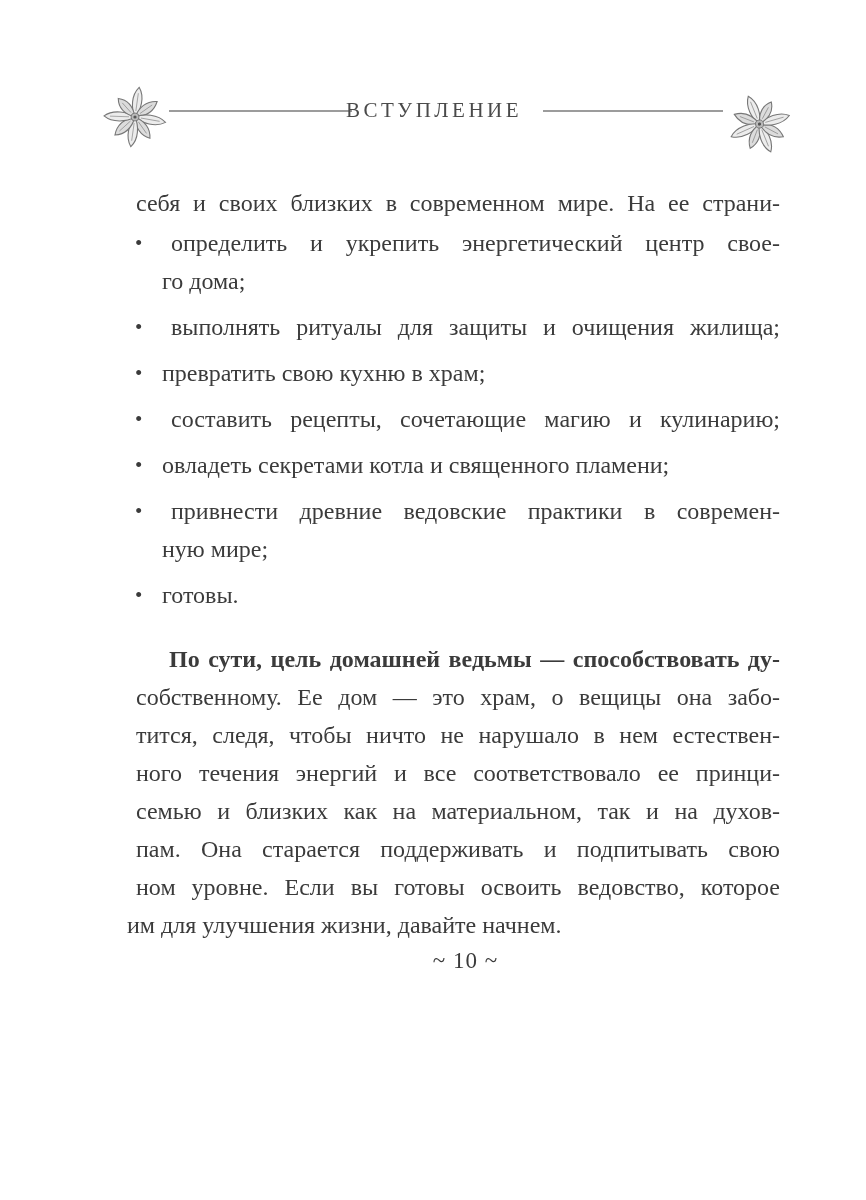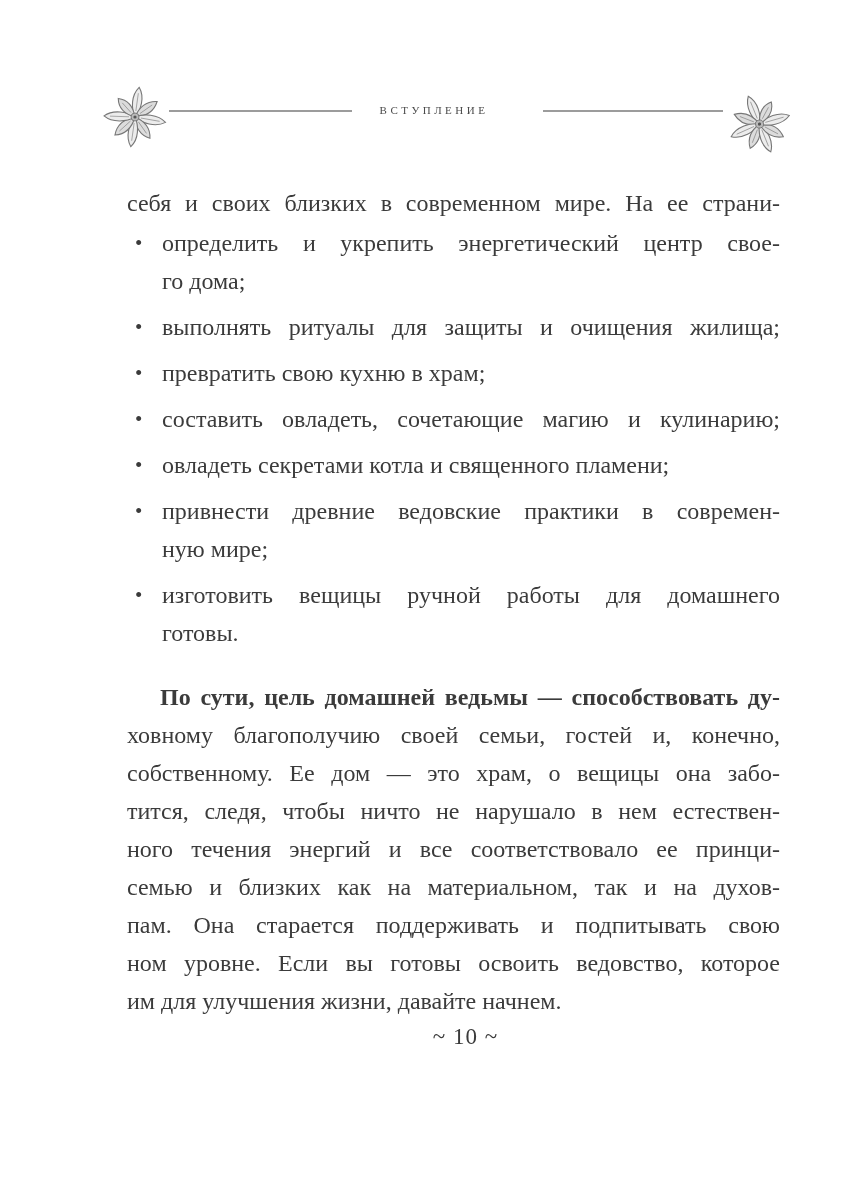--- a/index.html
+++ b/index.html
@@ -11,27 +11,27 @@
   .page{position:relative;width:866px;height:1200px;background:var(--bg);overflow:hidden;}
 
   
   .hdr-flower{position:absolute;display:block;}
   .hdr-flower.left{left:101px;top:84px;}
   .hdr-flower.right{left:727px;top:88px;transform:scaleX(-1) rotate(14deg);}
   .hdr-rule{position:absolute;top:110px;height:2px;background:var(--rule);}
   .hdr-rule.left{left:169px;width:183px;}
   .hdr-rule.right{left:543px;width:180px;}
   .hdr-title{position:absolute;left:434px;top:100px;transform:translateX(-50%);
-    font-size:11px;line-height:20px;letter-spacing:3.5px;color:var(--title);
+    font-size:21px;line-height:20px;letter-spacing:3.5px;color:var(--title);
     white-space:nowrap;font-family:"Liberation Serif", serif;}
 
   
   .content{position:absolute;left:127px;top:184px;width:653px;color:var(--text);}
   .line{font-size:24px;line-height:38px;color:var(--text);}
-  .line.fill{text-align:justify;text-align-last:justify;}
+  .line.fill{text-align:justify;text-align-last:justify;margin-left:9px;}
   .line.indent{padding-left:33px;font-weight:bold;}
 
   .bullets{list-style:none;margin-top:2px;}
   .bullet-item{position:relative;padding-left:35px;margin-bottom:8px;}
   .bullet-item .marker{position:absolute;left:8px;top:0;line-height:38px;font-size:21px;color:var(--text);}
 
   .closing{margin-top:26px;}
   .footer{margin-top:2px;text-align:center;}
   .page-number{font-size:23px;line-height:30px;color:var(--text);letter-spacing:1px;margin-left:24px;}
 </style>
@@ -139,40 +139,38 @@
         <li class="bullet-item">
           <span class="marker">•</span>
           <div class="line fill">выполнять ритуалы для защиты и очищения жилища;</div>
         </li>
         <li class="bullet-item">
           <span class="marker">•</span>
           <div class="line">превратить свою кухню в храм;</div>
         </li>
         <li class="bullet-item">
           <span class="marker">•</span>
-          <div class="line fill">составить овладеть, сочетающие магию и кулинарию;</div>
+          <div class="line fill">составить рецепты, сочетающие магию и кулинарию;</div>
         </li>
         <li class="bullet-item">
           <span class="marker">•</span>
           <div class="line">овладеть секретами котла и священного пламени;</div>
         </li>
         <li class="bullet-item">
           <span class="marker">•</span>
           <div class="line fill">привнести древние ведовские практики в современ-</div>
           <div class="line">ную мире;</div>
         </li>
         <li class="bullet-item">
           <span class="marker">•</span>
-          <div class="line fill">изготовить вещицы ручной работы для домашнего</div>
           <div class="line">готовы.</div>
         </li>
       </ul>
     <div class="para closing" id="closing">
         <div class="line fill indent">По сути, цель домашней ведьмы — способствовать ду-</div>
-        <div class="line fill">ховному благополучию своей семьи, гостей и, конечно,</div>
         <div class="line fill">собственному. Ее дом — это храм, о вещицы она забо-</div>
         <div class="line fill">тится, следя, чтобы ничто не нарушало в нем естествен-</div>
         <div class="line fill">ного течения энергий и все соответствовало ее принци-</div>
         <div class="line fill">семью и близких как на материальном, так и на духов-</div>
         <div class="line fill">пам. Она старается поддерживать и подпитывать свою</div>
         <div class="line fill">ном уровне. Если вы готовы освоить ведовство, которое</div>
         <div class="line">им для улучшения жизни, давайте начнем.</div>
       </div>
     <div class="footer">
       <span class="page-number">~ 10 ~</span>

